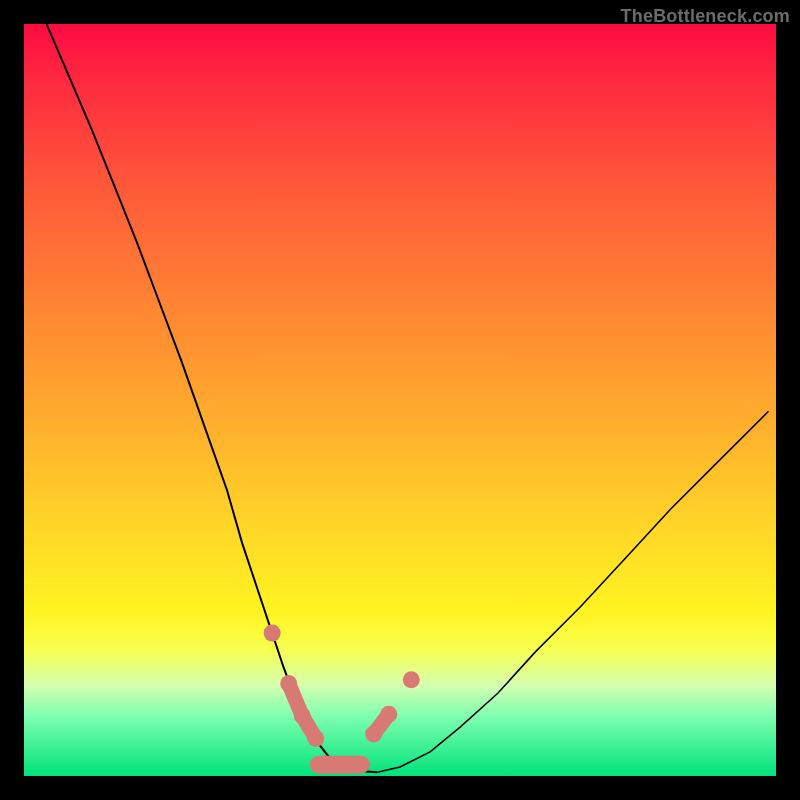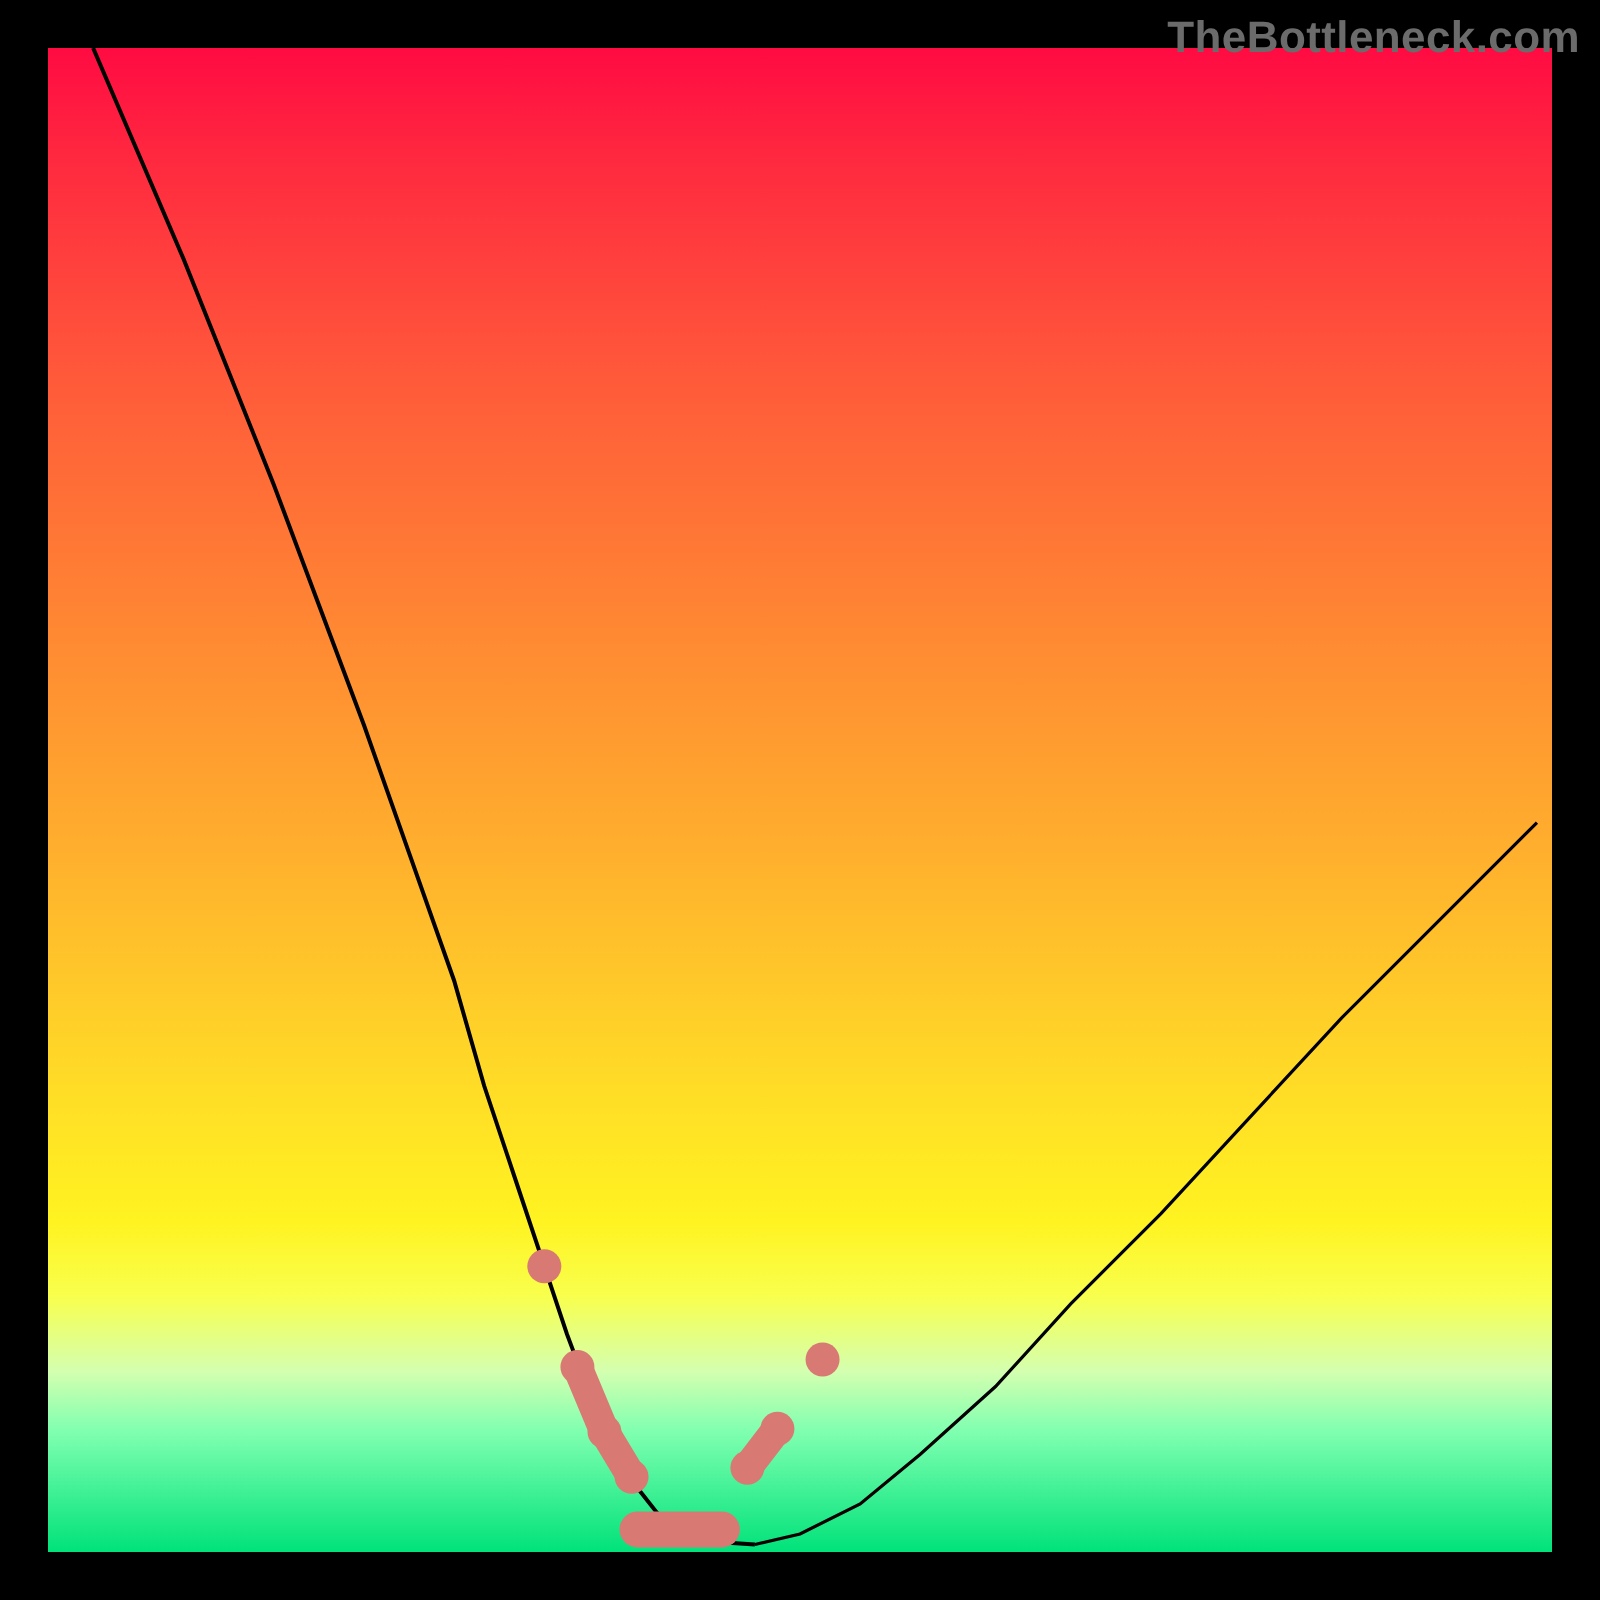--- a/index.html
+++ b/index.html
@@ -27,21 +27,21 @@
       #f8ff4d 83%,
       #d4ffb0 88%,
       #7fffb0 92%,
       #00e27a 100%);
   }
   .watermark {
     position: absolute;
     top: 6px;
     right: 10px;
     font-family: Arial, Helvetica, sans-serif;
-    font-size: 22px;
+    font-size: 18px;
     font-weight: 600;
     color: #6b6b6b;
     letter-spacing: 0.2px;
     user-select: none;
   }
   svg.plot {
     position: absolute;
     left: 0;
     top: 0;
     width: 752px;

